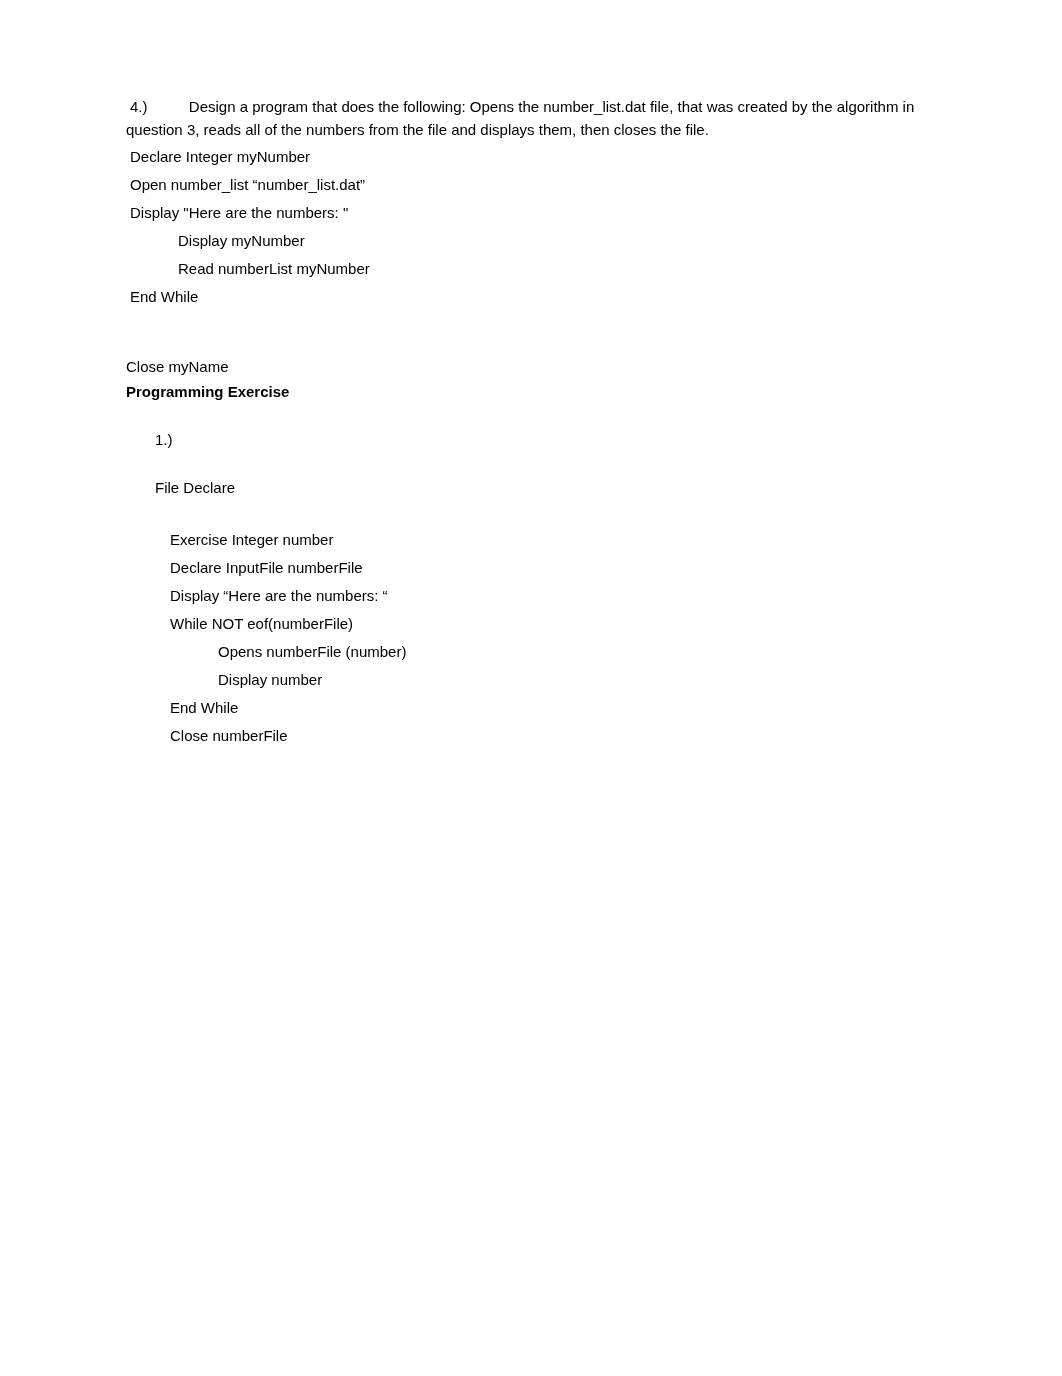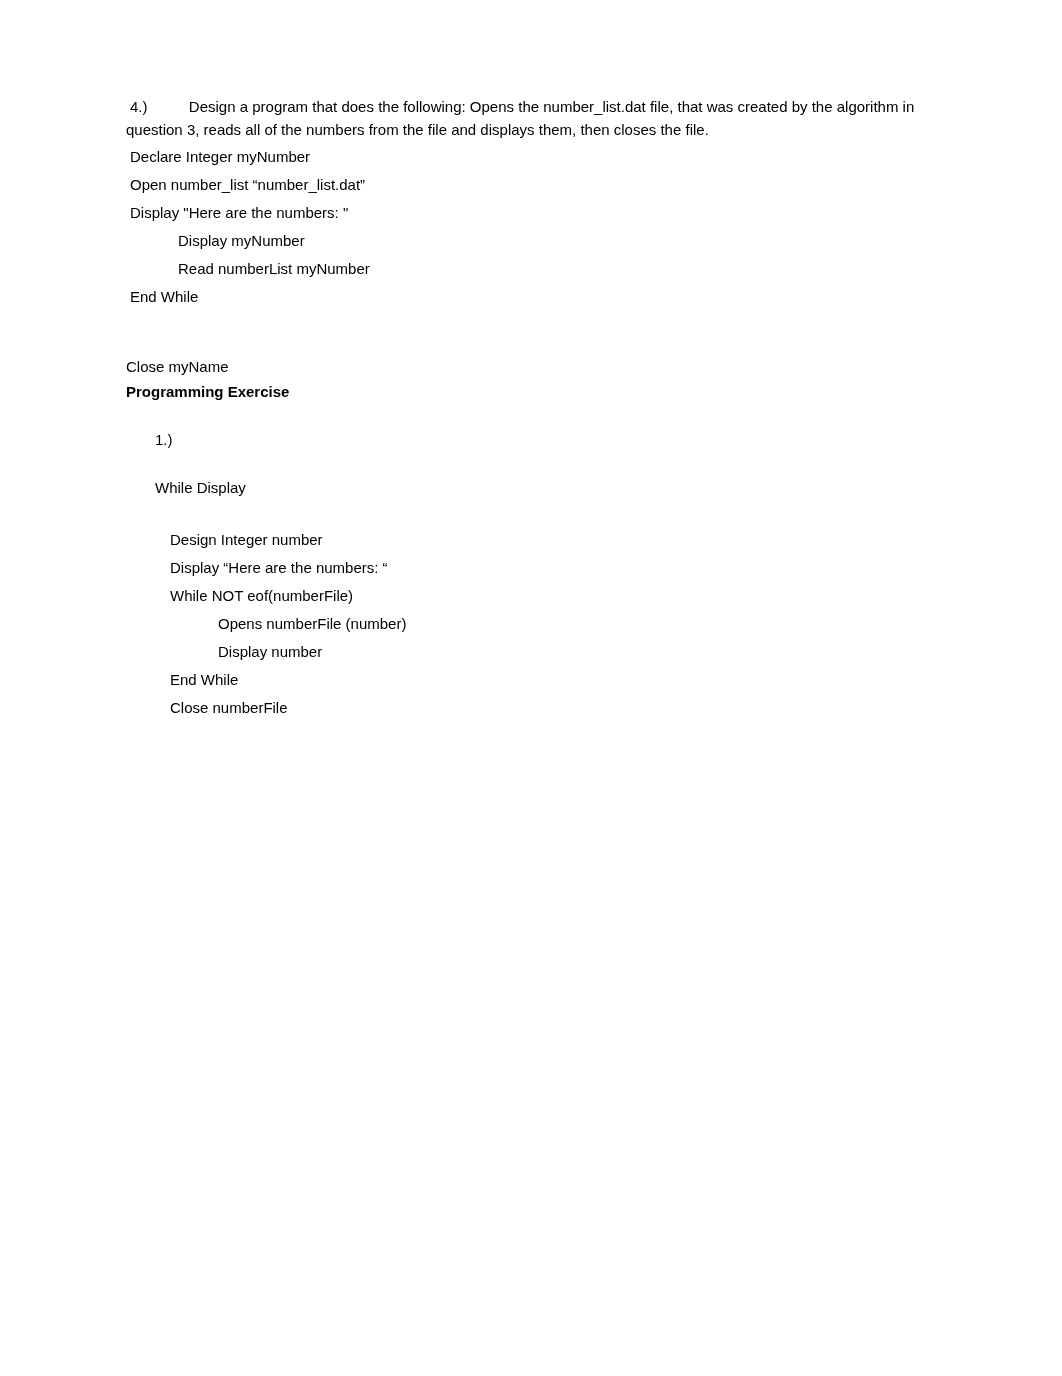--- a/index.html
+++ b/index.html
@@ -87,23 +87,24 @@
   </div>
 
   <div>
     <span class="bold-heading">Programming Exercise</span>
   </div>
 
   <div class="code-block">
     <span class="code-line">
       <span>1.)</span>
       &nbsp;&nbsp;&nbsp;&nbsp;&nbsp;&nbsp;
-      <span>While Display</span>
+      <span>File Declare</span>
     </span>
-    <span class="code-line indent-1">Design Integer number</span>
+    <span class="code-line indent-1">Exercise Integer number</span>
+    <span class="code-line indent-1">Declare InputFile numberFile</span>
     <span class="code-line indent-1">Display “Here are the numbers: “</span>
     <span class="code-line indent-1">While NOT eof(numberFile)</span>
     <span class="code-line indent-2">Opens numberFile (number)</span>
     <span class="code-line indent-2">Display number</span>
     <span class="code-line indent-1">End While</span>
     <span class="code-line indent-1">Close numberFile</span>
   </div>
 
 </div>
 

